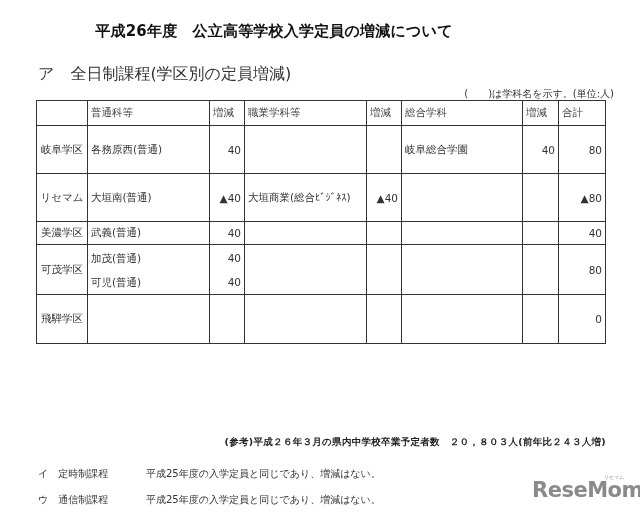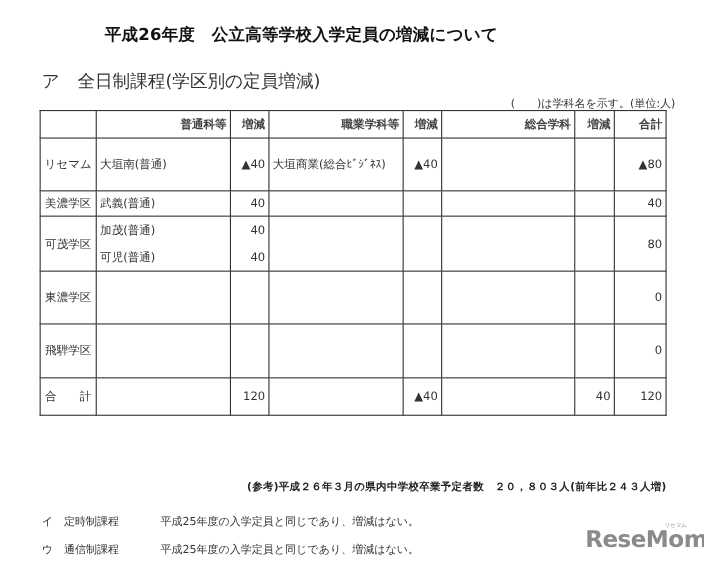--- a/index.html
+++ b/index.html
@@ -50,24 +50,23 @@
       color: #333;
     }
     table.grid td, table.grid th {
       border: 1px solid #333;
       padding: 0 3px;
       font-weight: normal;
       overflow: hidden;
       white-space: nowrap;
     }
     table.grid th {
-      text-align: right;
+      text-align: left;
       height: 24px;
       color: #444;
-      font-weight: bold;
     }
     .c-district { text-align: center; }
     .c-num { text-align: right; }
     .c-school { text-align: left; }
     .stack-line { display: block; line-height: 24px; }
     .footnote {
       position: absolute;
       right: 34px;
       top: 436px;
       font-size: 9.5px;
@@ -126,20 +125,30 @@
       <th>増減</th>
       <th>職業学科等</th>
       <th>増減</th>
       <th>総合学科</th>
       <th>増減</th>
       <th>合計</th>
     </tr>
   </thead>
   <tbody>
 
+    <tr style="height:48px">
+      <td class="c-district">岐阜学区</td>
+      <td class="c-school">各務原西(普通)</td>
+      <td class="c-num">40</td>
+      <td class="c-school"></td>
+      <td class="c-num"></td>
+      <td class="c-school">岐阜総合学園</td>
+      <td class="c-num">40</td>
+      <td class="c-num">80</td>
+    </tr>
 
     <tr style="height:48px">
       <td class="c-district">リセマム</td>
       <td class="c-school">大垣南(普通)</td>
       <td class="c-num">▲40</td>
       <td class="c-school">大垣商業(総合ﾋﾞｼﾞﾈｽ)</td>
       <td class="c-num">▲40</td>
       <td class="c-school"></td>
       <td class="c-num"></td>
       <td class="c-num">▲80</td>
@@ -166,52 +175,32 @@
         <span class="stack-line">40</span>
         <span class="stack-line">40</span>
       </td>
       <td class="c-school"></td>
       <td class="c-num"></td>
       <td class="c-school"></td>
       <td class="c-num"></td>
       <td class="c-num">80</td>
     </tr>
 
-    <tr style="height:48px">
-      <td class="c-district">東濃学区</td>
-      <td class="c-school"></td>
-      <td class="c-num"></td>
-      <td class="c-school"></td>
-      <td class="c-num"></td>
-      <td class="c-school"></td>
-      <td class="c-num"></td>
-      <td class="c-num">0</td>
-    </tr>
 
     <tr style="height:49px">
       <td class="c-district">飛騨学区</td>
       <td class="c-school"></td>
       <td class="c-num"></td>
       <td class="c-school"></td>
       <td class="c-num"></td>
       <td class="c-school"></td>
       <td class="c-num"></td>
       <td class="c-num">0</td>
     </tr>
 
-    <tr style="height:34px">
-      <td class="c-district">合　　計</td>
-      <td class="c-school"></td>
-      <td class="c-num">120</td>
-      <td class="c-school"></td>
-      <td class="c-num">▲40</td>
-      <td class="c-school"></td>
-      <td class="c-num">40</td>
-      <td class="c-num">120</td>
-    </tr>
   </tbody>
 </table>
 
 <div class="footnote">(参考)平成２６年３月の県内中学校卒業予定者数　２０，８０３人(前年比２４３人増)</div>
 
 <div class="note-line" style="top:467px">
   <span class="lbl">イ　定時制課程</span><span>平成25年度の入学定員と同じであり、増減はない。</span>
 </div>
 <div class="note-line" style="top:493px">
   <span class="lbl">ウ　通信制課程</span><span>平成25年度の入学定員と同じであり、増減はない。</span>

